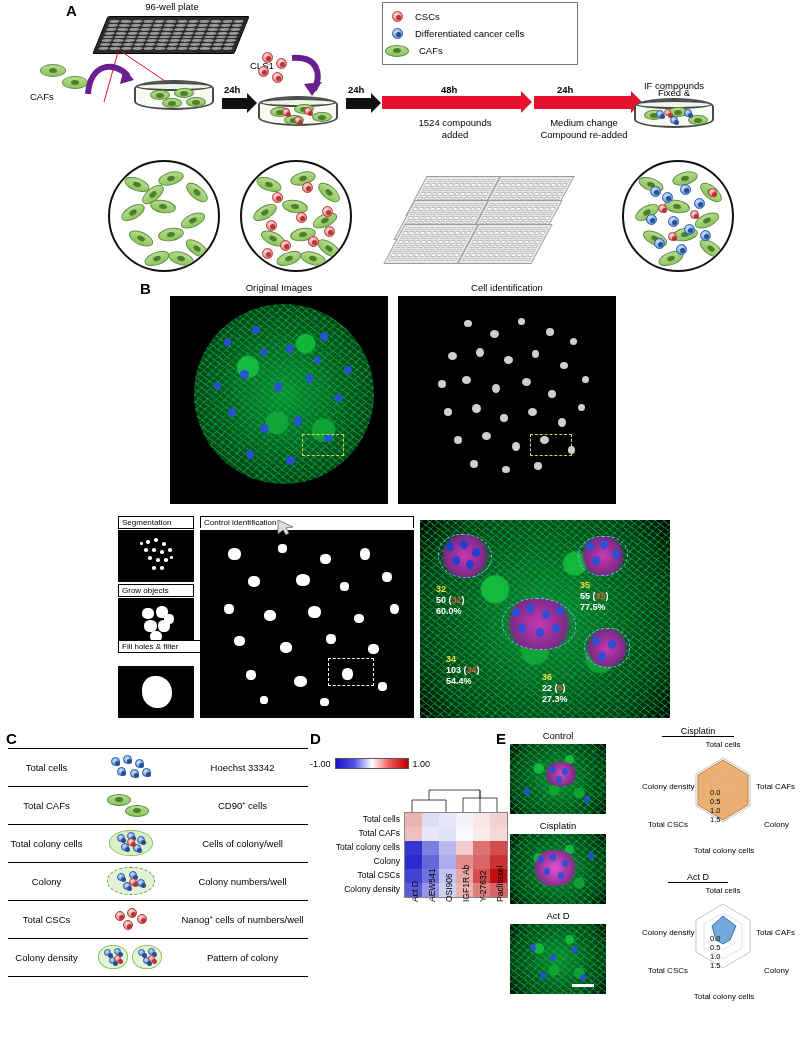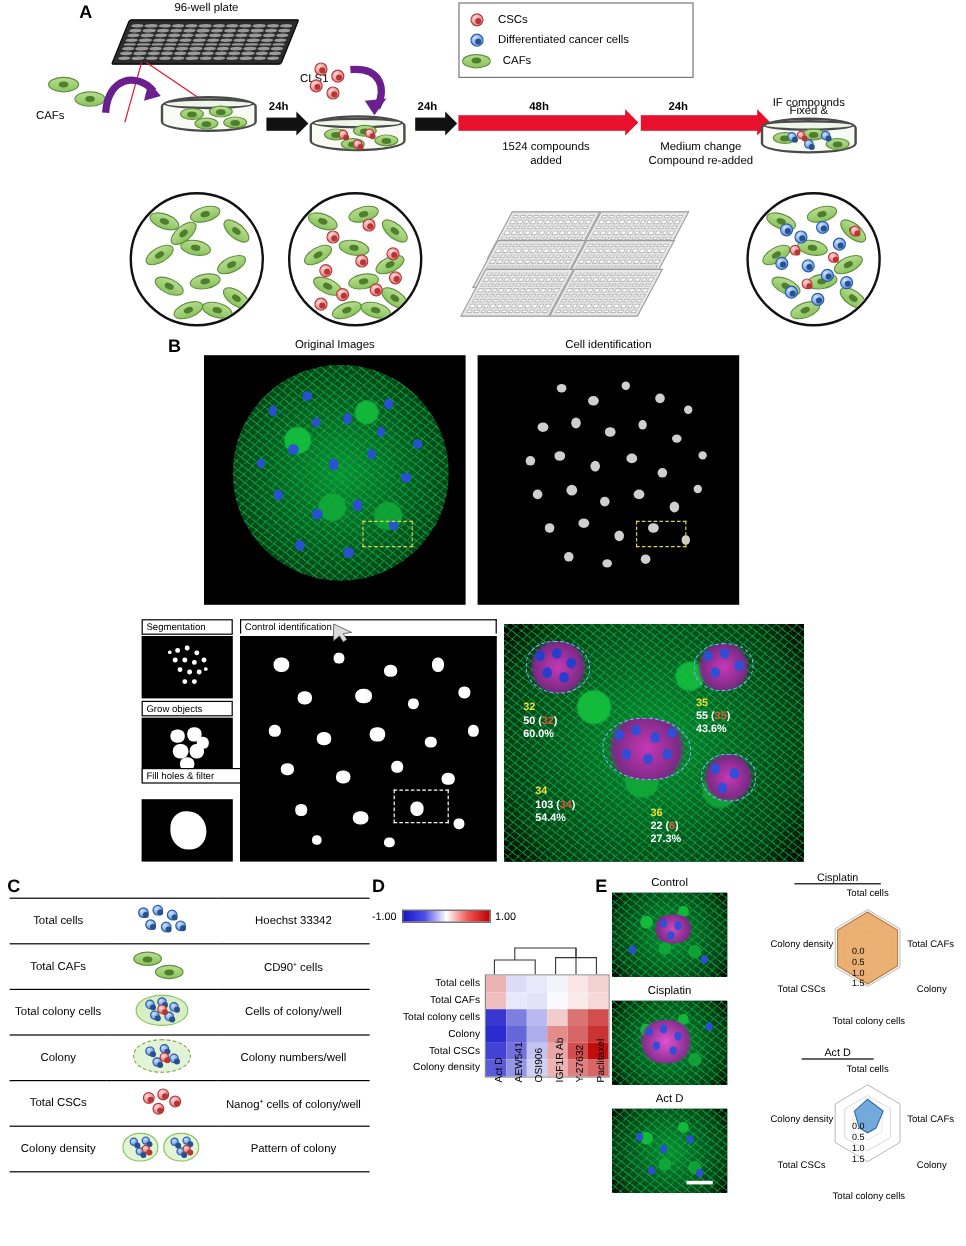--- a/index.html
+++ b/index.html
@@ -1200,21 +1200,21 @@
 
     <div class="abs" style="left:16px; top:64px; font-size:9px; line-height:11px;">
       <div style="color:#f0e13a; font-weight:bold;"><span>32</span></div>
       <div style="color:#ffffff; font-weight:bold;text-align:right;"><span>50</span> (<span style="color:#e05a3c;">32</span>)</div>
       <div style="color:#ffffff; font-weight:bold;"><span>60.0%</span></div>
     </div>
 
     <div class="abs" style="left:160px; top:60px; font-size:9px; line-height:11px;">
       <div style="color:#f0e13a; font-weight:bold;"><span>35</span></div>
       <div style="color:#ffffff; font-weight:bold;"><span>55</span> (<span style="color:#e05a3c;">35</span>)</div>
-      <div style="color:#ffffff; font-weight:bold;"><span>43.6%</span></div>
+      <div style="color:#ffffff; font-weight:bold;"><span>77.5%</span></div>
     </div>
 
     <div class="abs" style="left:26px; top:134px; font-size:9px; line-height:11px;">
       <div style="color:#f0e13a; font-weight:bold;"><span>34</span></div>
       <div style="color:#ffffff; font-weight:bold;"><span>103</span> (<span style="color:#e05a3c;">34</span>)</div>
       <div style="color:#ffffff; font-weight:bold;"><span>54.4%</span></div>
     </div>
 
     <div class="abs" style="left:122px; top:152px; font-size:9px; line-height:11px;">
       <div style="color:#f0e13a; font-weight:bold;"><span>36</span></div>
@@ -1288,21 +1288,21 @@
     <tr>
       <td>Total CSCs</td>
       <td class="mid">
         <span class="cluster">
           <span class="csc-dot" style="left:12px; top:6px; width:10px; height:10px;"></span>
           <span class="csc-dot" style="left:24px; top:3px; width:10px; height:10px;"></span>
           <span class="csc-dot" style="left:34px; top:9px; width:10px; height:10px;"></span>
           <span class="csc-dot" style="left:20px; top:15px; width:10px; height:10px;"></span>
         </span>
       </td>
-      <td>Nanog⁺ cells of colony/well</td>
+      <td>Nanog⁺ cells of numbers/well</td>
     </tr>
     <tr>
       <td>Colony density</td>
       <td class="mid">
         <span class="cluster" style="width:66px;">
           <span style="position:absolute; left:0px; top:2px; width:30px; height:24px; border-radius:48%; background:#e3f3d6; border:1px solid #8cc45e;"></span>
           <span class="diff-dot" style="left:6px; top:6px; width:7px; height:7px;"></span>
           <span class="diff-dot" style="left:16px; top:5px; width:7px; height:7px;"></span>
           <span class="diff-dot" style="left:11px; top:14px; width:7px; height:7px;"></span>
           <span class="csc-dot" style="left:16px; top:12px; width:7px; height:7px;"></span>

